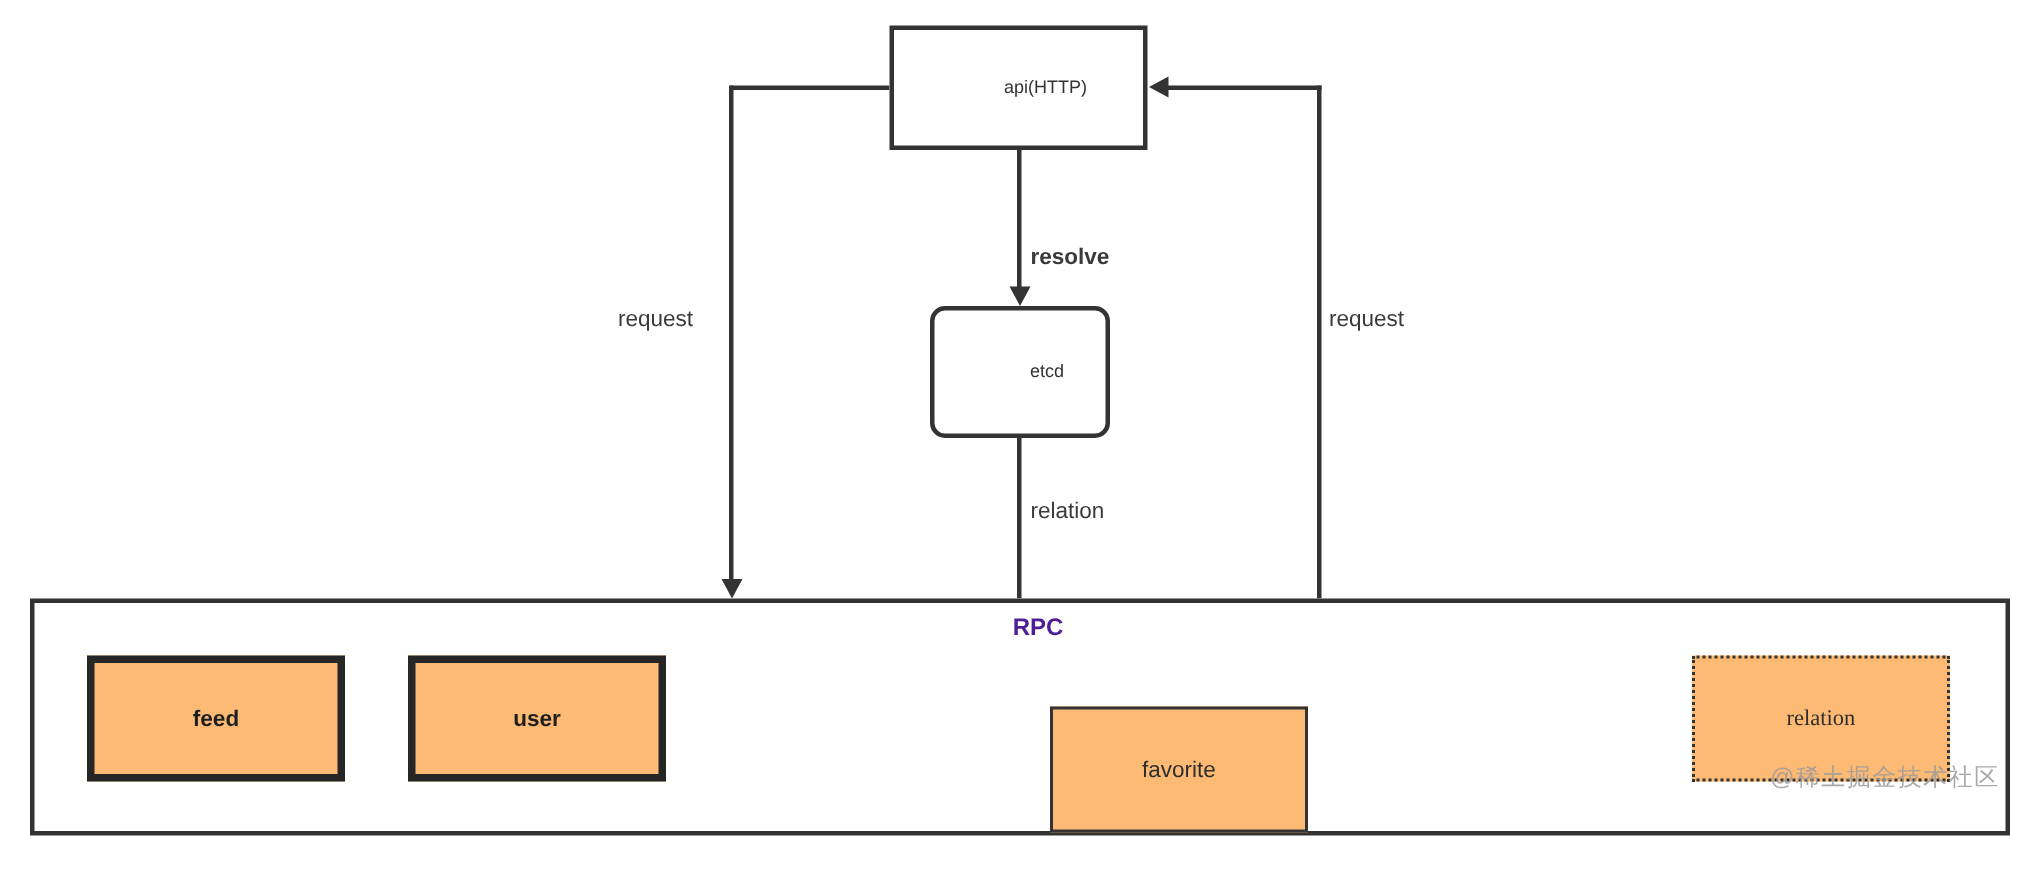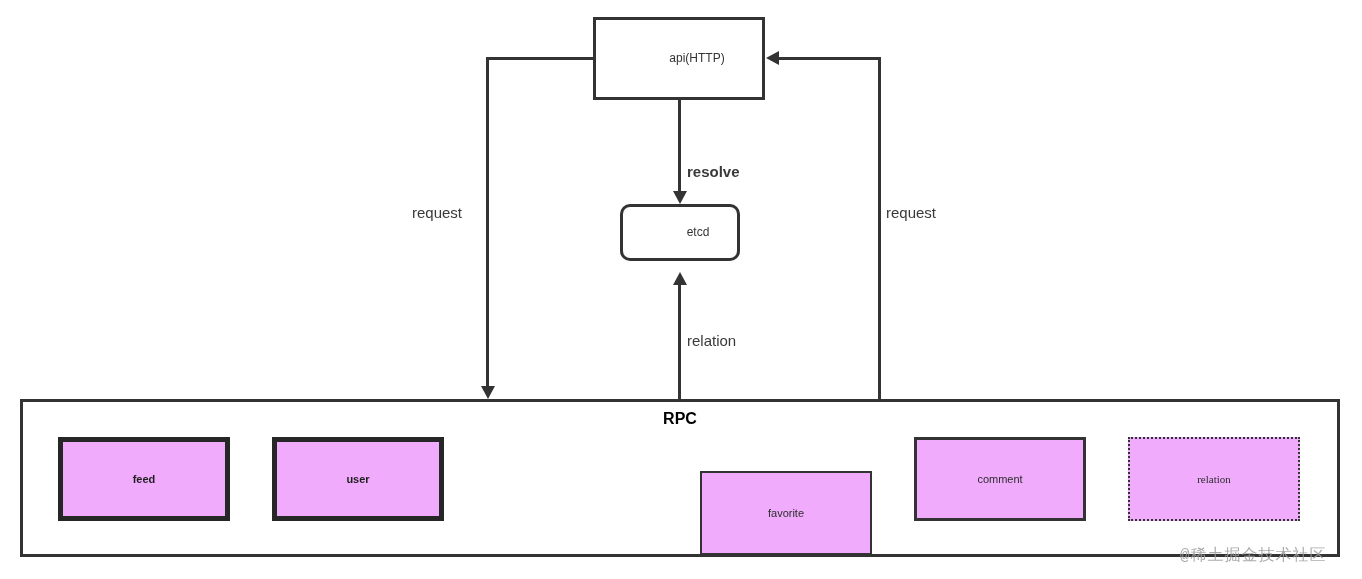--- a/index.html
+++ b/index.html
@@ -25,36 +25,36 @@
     flex-direction: row;
     align-items: center;
     justify-content: center;
     font-size: 12px;
     color: #333333;
     text-align: center;
     line-height: 1.45;
     padding-left: 36px;
   }
   .api-box    { left: 593px; top: 17px;  width: 172px; height: 83px; }
-  .etcd-box   { left: 620px; top: 204px; width: 120px; height: 57px; border-radius: 10px; }
+  .etcd-box   { left: 620px; top: 204px; width: 120px; height: 88px; border-radius: 10px; }
   .rpc-box    { position: absolute; box-sizing: border-box; left: 20px; top: 399px;
                 width: 1320px; height: 158px; border: 3px solid #333333; background: #ffffff; }
-  .rpc-title  { position: absolute; left: 20px; top: 410px; width: 1320px;
-                text-align: center; font-weight: bold; font-size: 16px; color: #000000; }
+  .rpc-title  { position: absolute; left: 32px; top: 410px; width: 1320px;
+                text-align: center; font-weight: bold; font-size: 16px; color: #4c1d95; }
   .svc {
     position: absolute;
     box-sizing: border-box;
     top: 437px;
     width: 172px;
     height: 84px;
-    background: #f0abfc;
+    background: #fdba74;
     display: flex;
     align-items: center;
     justify-content: center;
-    font-size: 11px;
+    font-size: 15px;
     color: #2d2d2d;
   }
   .svc-bold   { border: 5px solid #262626; font-weight: bold; color: #1f1f1f; }
   .svc-thin   { border: 2px solid #333333; }
   .svc-med    { border: 3px solid #333333; }
   .svc-dotted { border: 2px dotted #333333; font-family: Liberation Serif, serif; }
   .svc-feed     { left: 58px;  }
   .svc-user     { left: 272px; }
   .svc-publish  { left: 486px; }
   .svc-favorite { left: 700px; margin-top: 34px; }
@@ -97,27 +97,26 @@
     white-space: nowrap;
   }
   .lbl-request  { left: 397px; top: 204px; width: 80px; text-align: center; }
   .lbl-resolve  { left: 687px; top: 163px; font-weight: bold; }
   .lbl-register { left: 687px; top: 332px; }
   .lbl-response { left: 886px; top: 204px; }
 
   .watermark {
     position: absolute;
     left: 1180px;
-    top: 545px;
+    top: 508px;
     font-size: 16px;
     color: rgba(155, 155, 155, 0.85);
     letter-spacing: 1px;
     z-index: 5;
     white-space: nowrap;
-    font-family: Liberation Mono, monospace;
   }
 </style>
 </head>
 <body>
 
 <div id="canvas">
 
   <div class="line l-request-h"></div>
   <div class="line l-request-v"></div>
   <div class="line l-resolve-v"></div>
@@ -149,22 +148,19 @@
 
   <div class="svc svc-bold svc-feed">
     <span>feed</span>
   </div>
   <div class="svc svc-bold svc-user">
     <span>user</span>
   </div>
   <div class="svc svc-thin svc-favorite">
     <span>favorite</span>
   </div>
-  <div class="svc svc-med svc-comment">
-    <span>comment</span>
-  </div>
   <div class="svc svc-dotted svc-relation">
     <span>relation</span>
   </div>
 
   <div class="watermark">@稀土掘金技术社区</div>
 
 </div>
 
 </body></html>

